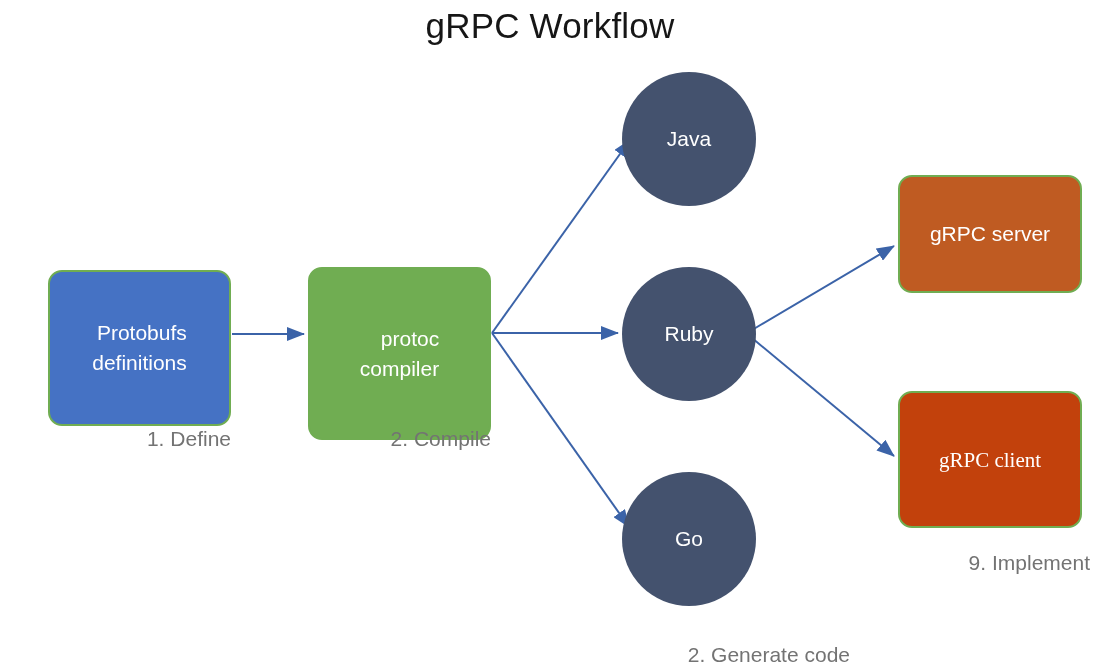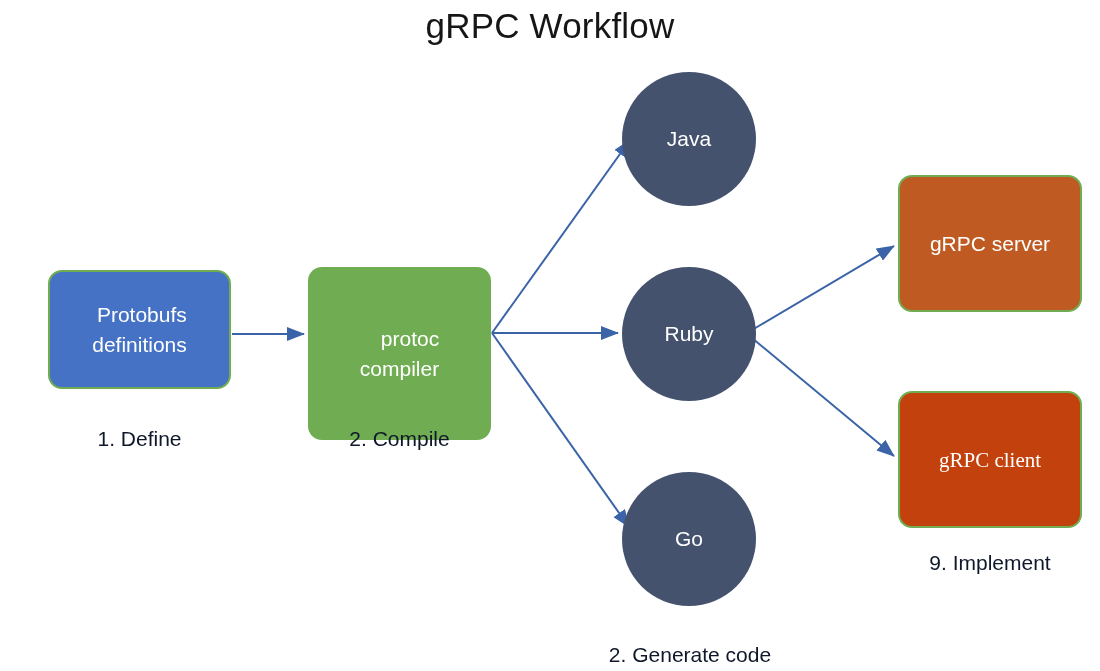--- a/index.html
+++ b/index.html
@@ -51,41 +51,41 @@
   }
 
   .rect-node {
     border-radius: 14px;
     border: 2px solid #70AD52;
     font-size: 21px;
     line-height: 30px;
   }
   .rect-node .node-label { padding: 0 8px; white-space: pre-line; }
 
-  .node-protobufs { left: 48px;  top: 270px; width: 183px; height: 119px; background: #4572C4; }
+  .node-protobufs { left: 48px;  top: 270px; width: 183px; height: 156px; background: #4572C4; }
   .node-protoc    { left: 308px; top: 267px; width: 183px; height: 173px; background: #70AD52; }
-  .node-server    { left: 898px; top: 175px; width: 184px; height: 137px; background: #BF5B22; }
+  .node-server    { left: 898px; top: 175px; width: 184px; height: 118px; background: #BF5B22; }
   .node-client    { left: 898px; top: 391px; width: 184px; height: 137px; background: #c2410c; font-family: Liberation Serif, serif; }
 
   .circle-node {
     border-radius: 50%;
     background: #44526E;
     font-size: 21px;
     line-height: 28px;
   }
   .node-java { left: 622px; top: 72px;  width: 134px; height: 134px; }
   .node-ruby { left: 622px; top: 267px; width: 134px; height: 134px; }
   .node-go   { left: 622px; top: 472px; width: 134px; height: 134px; }
 
   .step-caption {
     position: absolute;
     font-size: 21px;
     line-height: 28px;
-    color: #0f172a;
-    text-align: center;
+    color: #737373;
+    text-align: right;
     white-space: nowrap;
   }
   .cap-define    { left: 48px;  top: 425px; width: 183px; }
   .cap-compile   { left: 308px; top: 425px; width: 183px; }
   .cap-generate  { left: 530px; top: 641px; width: 320px; }
   .cap-implement { left: 890px; top: 549px; width: 200px; }
 </style>
 </head>
 <body>
 

